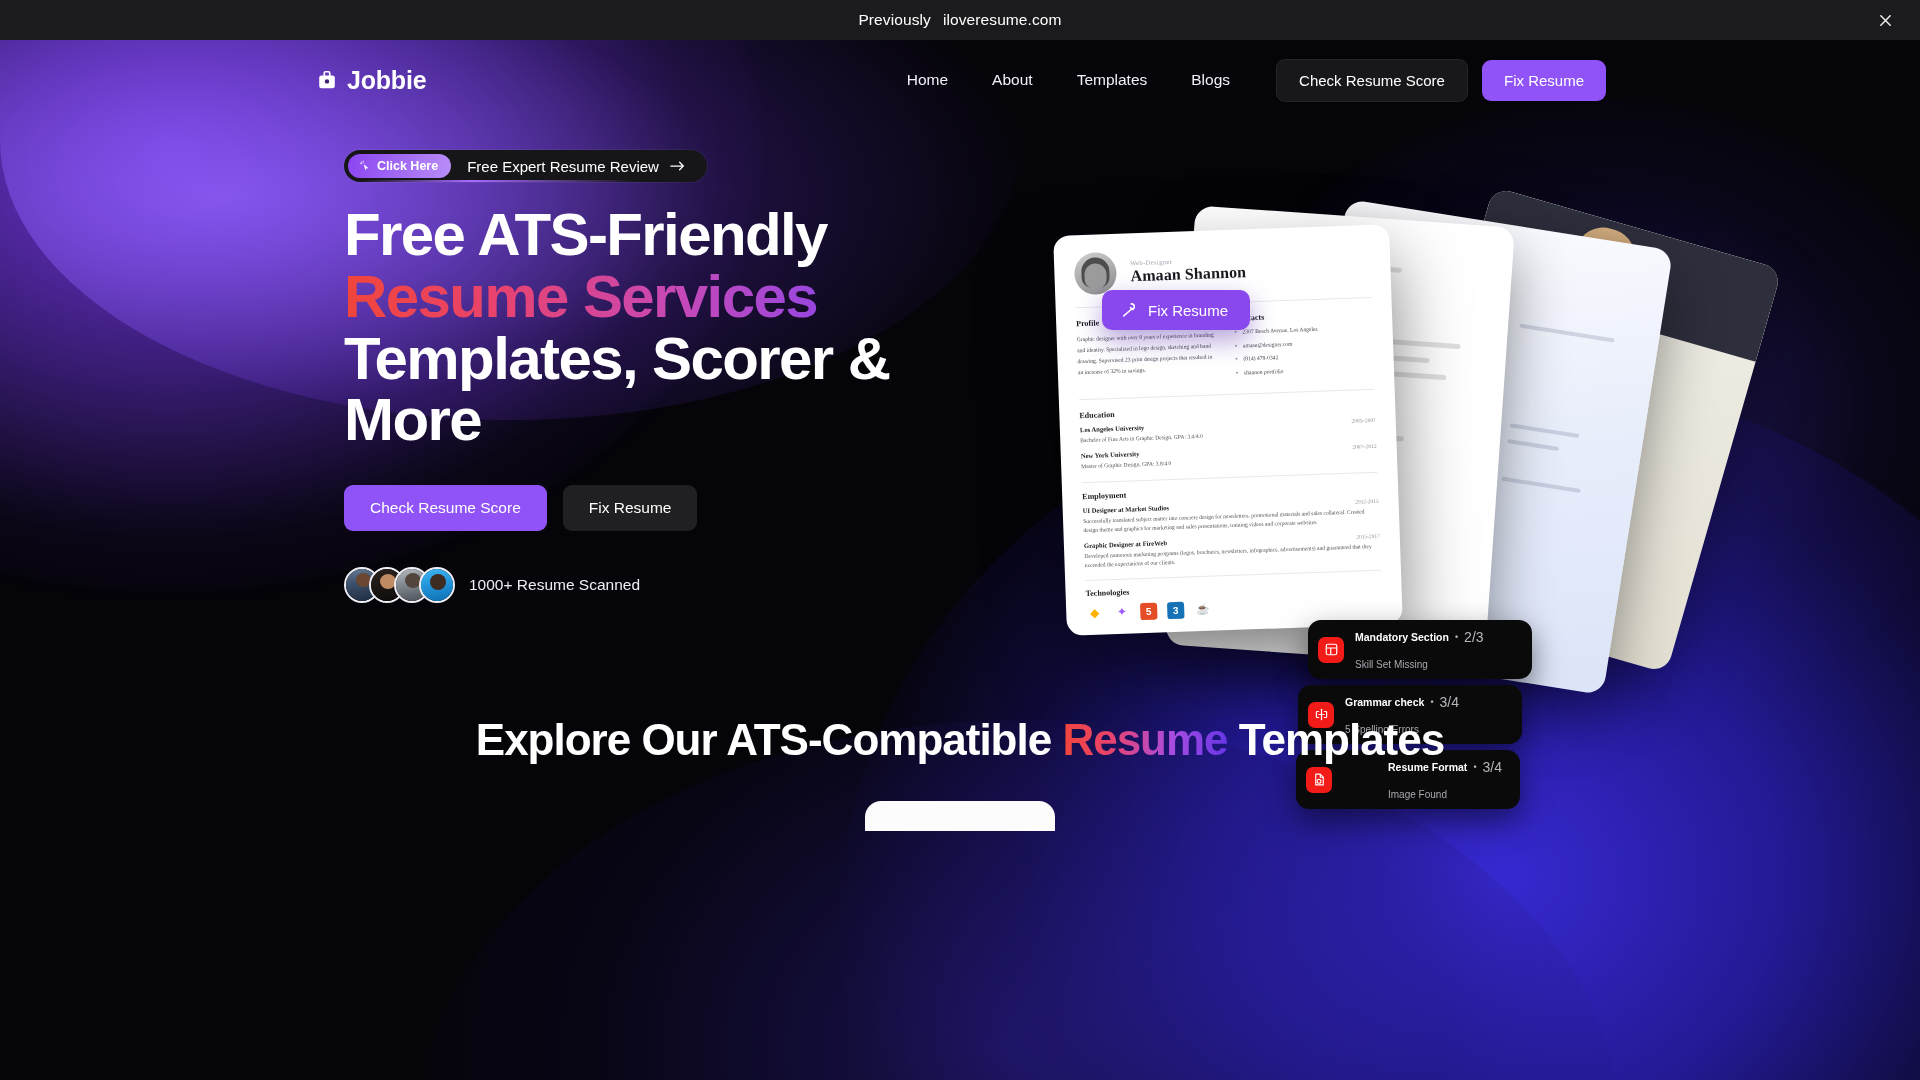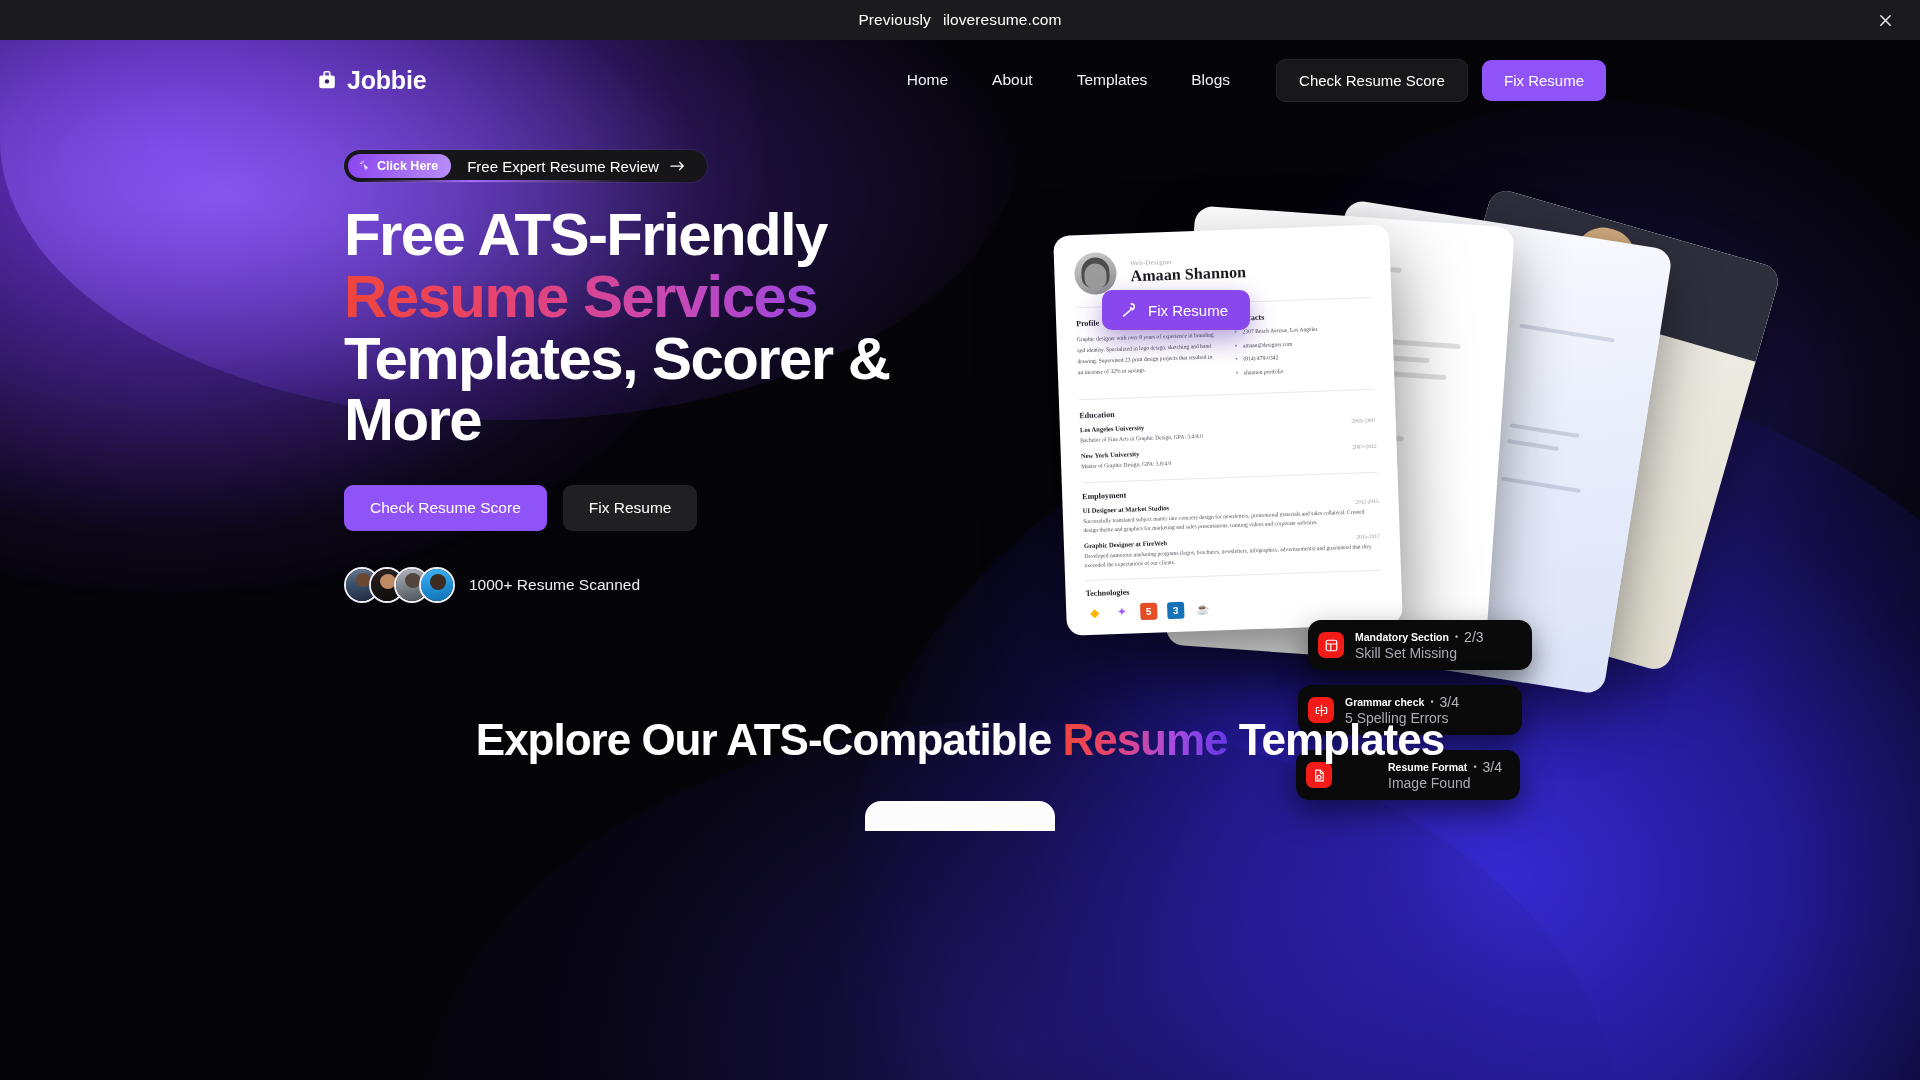--- a/index.html
+++ b/index.html
@@ -237,21 +237,21 @@
     box-shadow:0 12px 30px rgba(0,0,0,.5);
   }
   .notif-ic{
     width:26px; height:26px; border-radius:7px; background:#f21b18;
     display:flex; align-items:center; justify-content:center; flex:none;
   }
   .notif-ic svg{ display:block; }
   .notif-t{ font-size:10.5px; font-weight:700; color:#fff; display:flex; align-items:center; gap:6px; }
   .notif-cnt{ font-size:14px; font-weight:400; color:#b6b6bd; }
   .notif-dot{ color:#b6b6bd; font-size:9px; }
-  .notif-s{ font-size:14px; color:#a9a9b2; margin-top:0; }
+  .notif-s{ font-size:10px; color:#a9a9b2; margin-top:14px; }
   .n1{ left:248px; top:450px; }
   .n2{ left:238px; top:515px; }
   .n3{ left:236px; top:580px;justify-content:space-between; }
 
   
   .sec2{ position:relative; z-index:10; margin-top:112px; text-align:center; }
   .sec2 h2{
     font-size:44px; font-weight:700; letter-spacing:-1px; color:#fff;
   }
   .sec2 h2 .grad{

